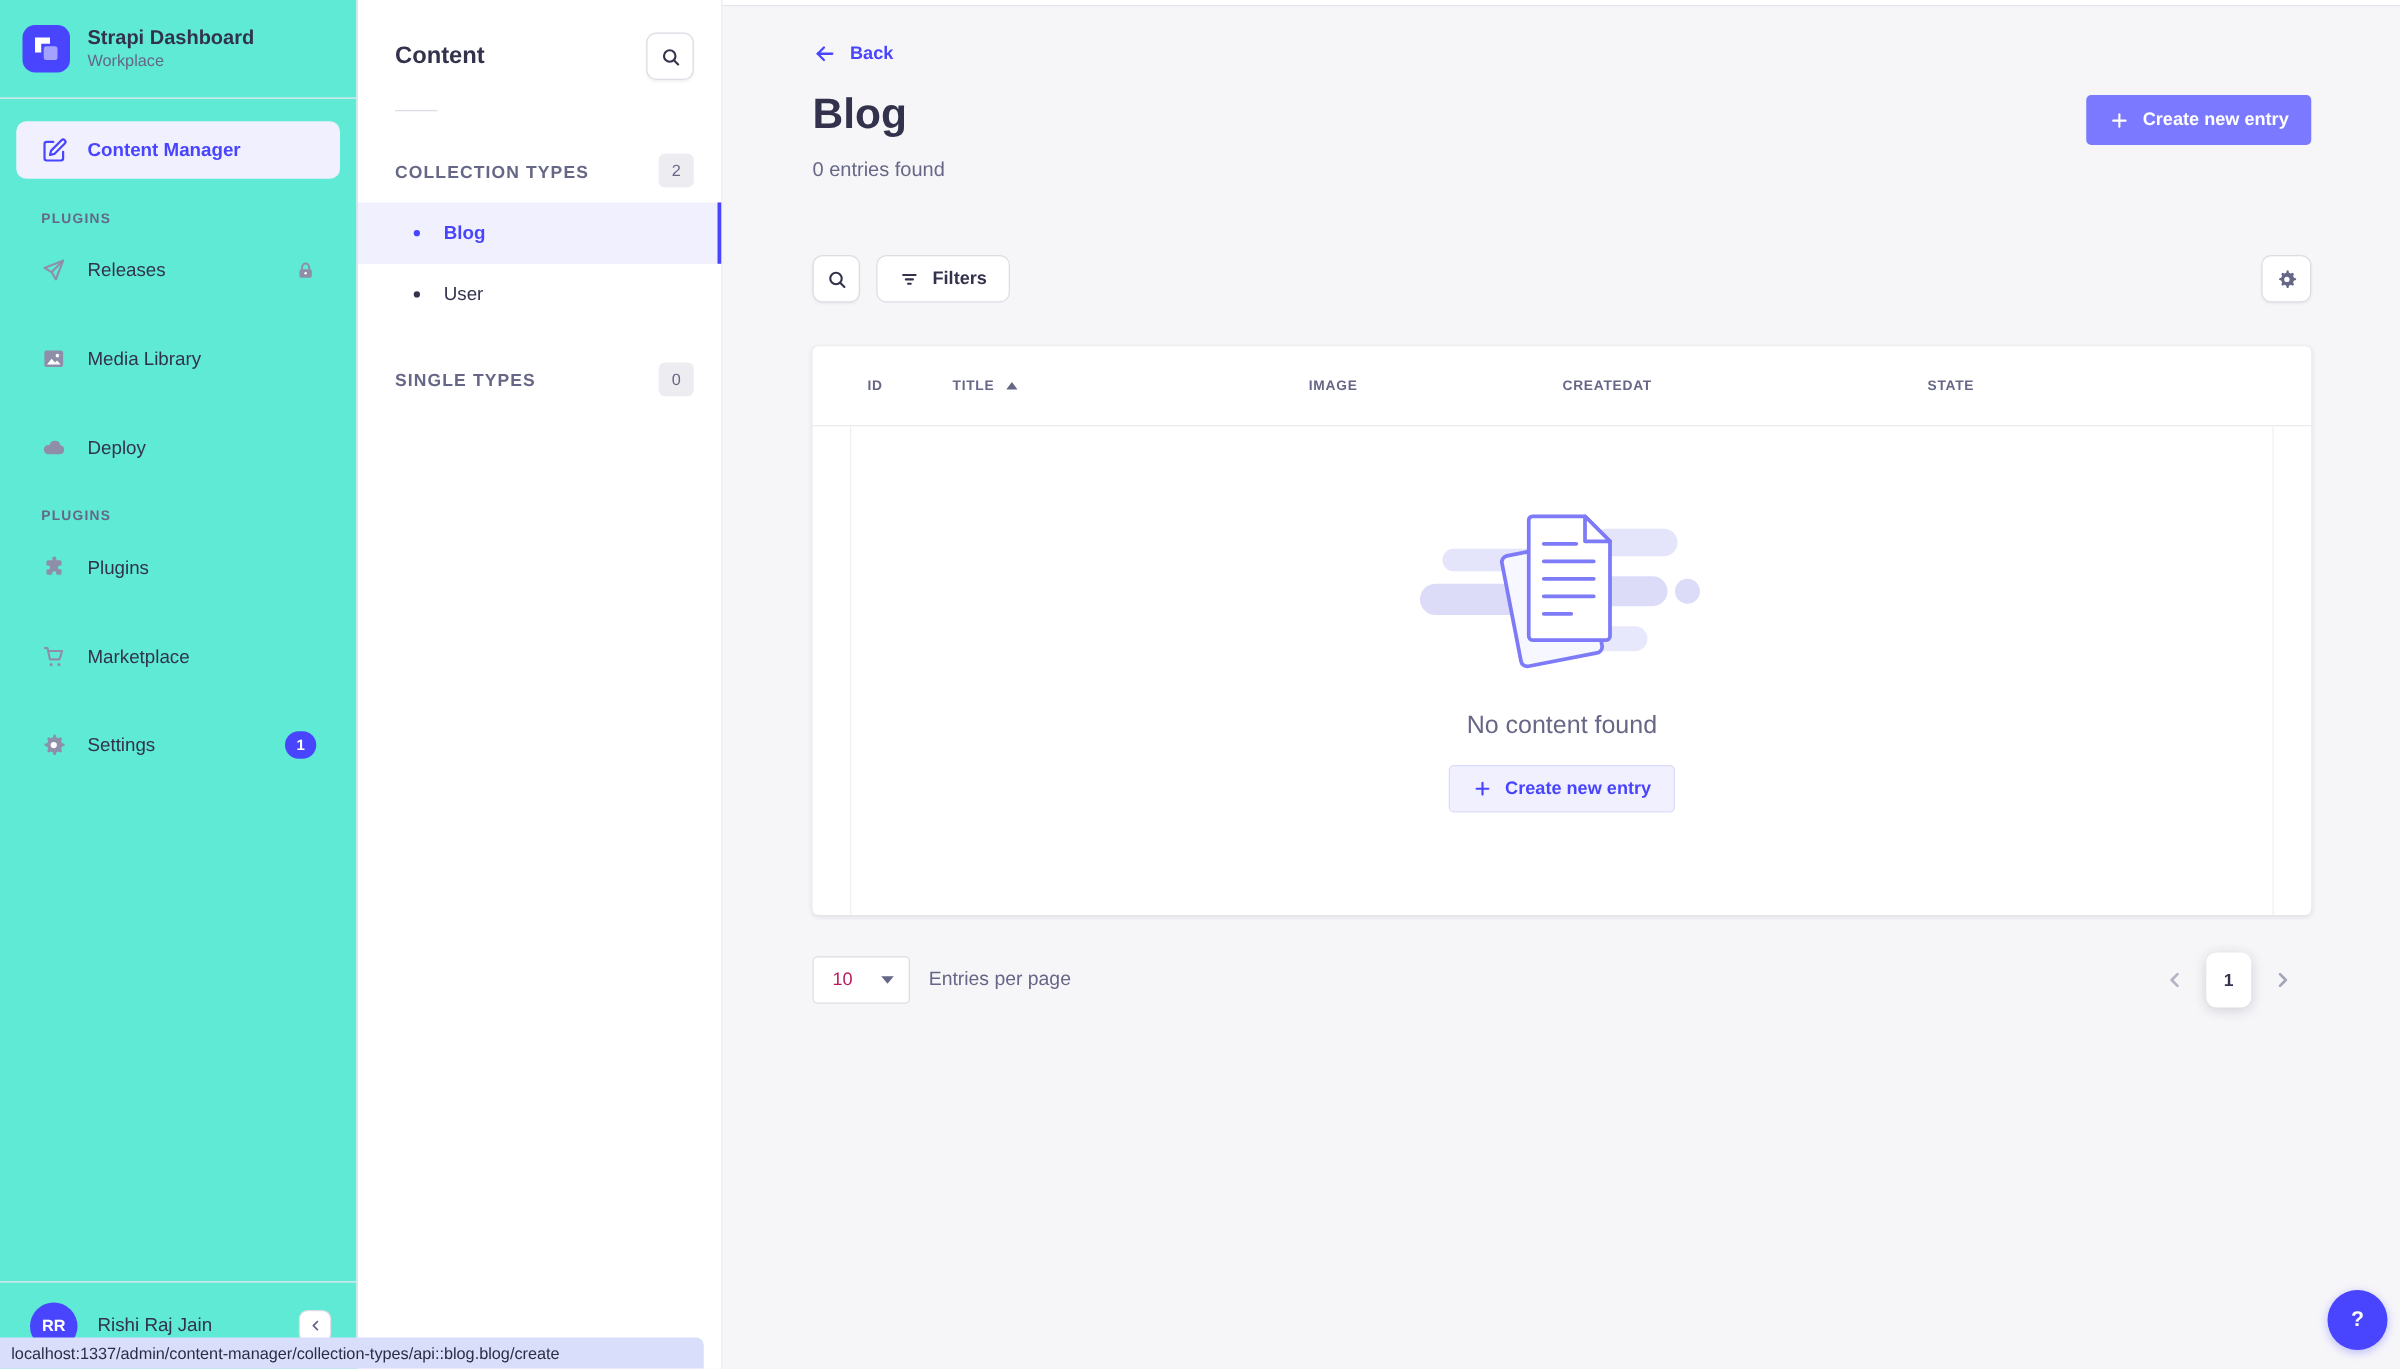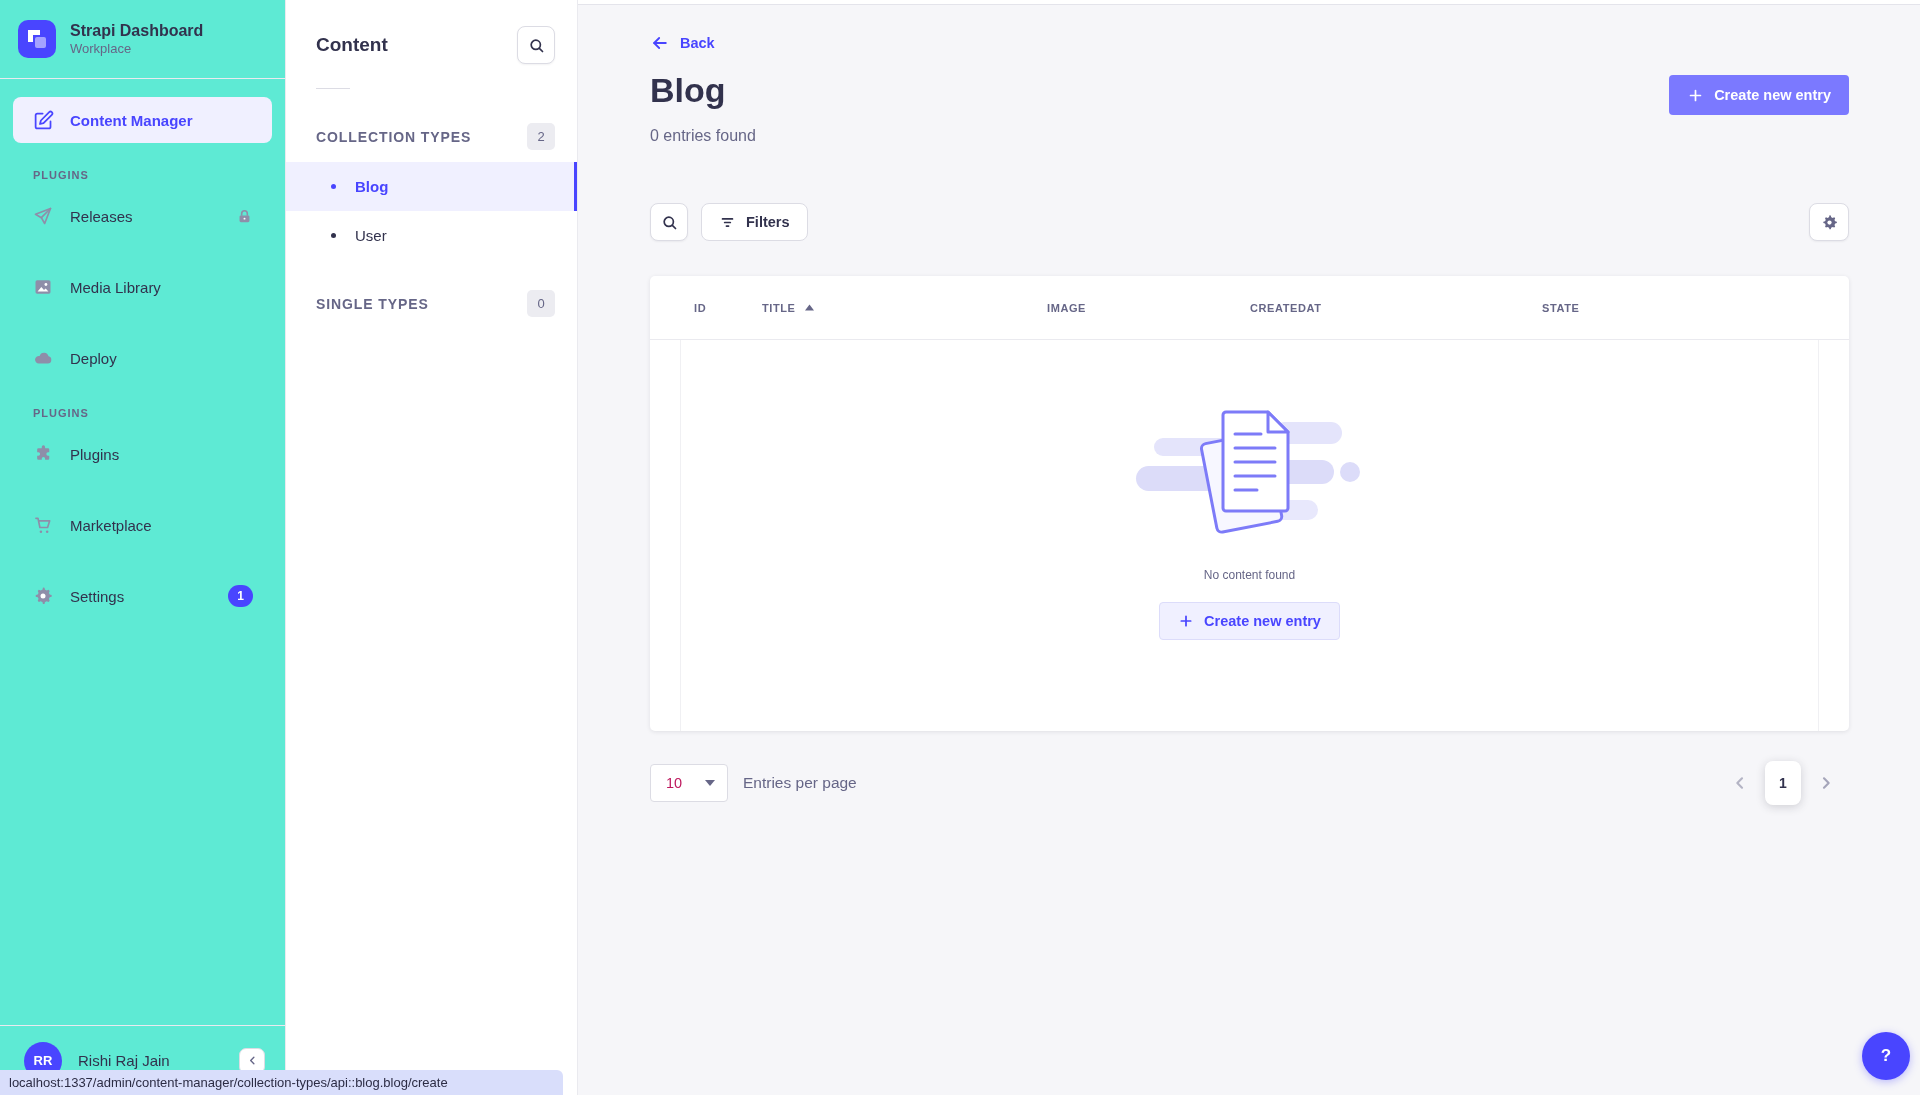--- a/index.html
+++ b/index.html
@@ -76,21 +76,21 @@
   .card { background:#fff; border-radius:5px; box-shadow:0 1px 4px rgba(33,33,52,.1); height:455px; margin-top:35px;
           display:flex; flex-direction:column; }
   .thead { display:flex; align-items:center; height:64px; padding-left:44px; border-bottom:1px solid #eaeaef; }
   .th { font-size:11px; font-weight:bold; letter-spacing:.6px; color:#666687; }
   .th-id { width:68px; } .th-title { width:285px; display:flex; align-items:center; gap:9px; cursor:pointer; }
   .th-image { width:203px; } .th-created { width:292px; } .th-state { flex:1; }
   .sort-arrow { color:#666687; display:flex; }
   .tbody { flex:1; margin:0 30px; border-left:1px solid #f0f0f3; border-right:1px solid #f0f0f3;
            display:flex; flex-direction:column; align-items:center; }
   .empty-illustration { margin-top:64px; }
-  .empty-text { font-size:12px; color:#666687; margin-top:22px; }
+  .empty-text { font-size:20px; color:#666687; margin-top:22px; }
   .btn-ghost { display:flex; align-items:center; gap:10px; height:38px; padding:0 18px; background:#f0f0ff;
                border:1px solid #dcdcfa; border-radius:4px; color:#4945ff; font-size:14.5px; font-weight:600;
                margin-top:20px; cursor:pointer; }
 
   .footer-row { display:flex; align-items:center; margin-top:30px; }
   .select-box { width:78px; height:38px; background:#fff; border:1px solid #dcdce4; border-radius:4px;
                 display:flex; align-items:center; justify-content:space-between; padding:0 12px 0 15px;
                 font-size:14.5px; color:#be185d; cursor:pointer; }
   .caret-down { width:0; height:0; border-left:5px solid transparent; border-right:5px solid transparent;
                 border-top:6px solid #666687; }

